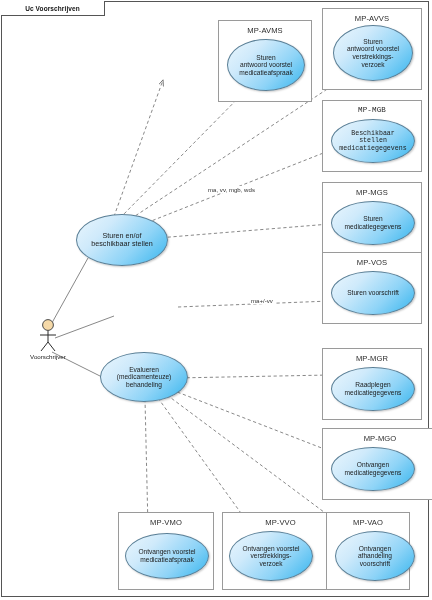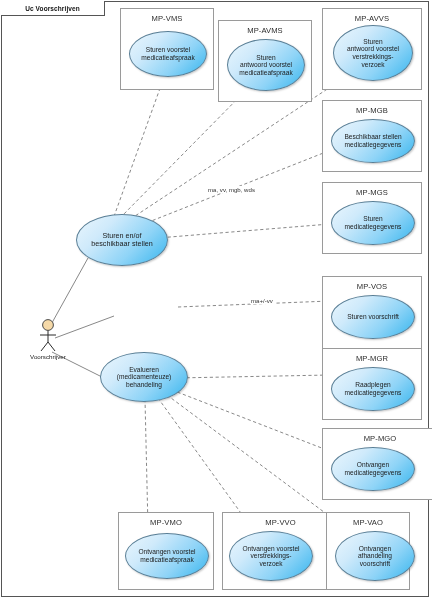--- a/index.html
+++ b/index.html
@@ -175,29 +175,20 @@
 
 
   <div class="uc" style="left:100px; top:352px; width:88px; height:50px;">
     <span class="uc-label-sm">
       <span>Evalueren</span>
       <span>(medicamenteuze)</span>
       <span>behandeling</span>
     </span>
   </div>
 
-  <div class="pkg" style="left:120px; top:8px; width:94px; height:82px;">
-    <div class="pkg-label">MP-VMS</div>
-    <div class="uc" style="left:8px; top:22px; width:78px; height:46px;">
-      <span class="uc-label-sm">
-        <span>Sturen voorstel</span>
-        <span>medicatieafspraak</span>
-      </span>
-    </div>
-  </div>
 
   <div class="pkg" style="left:218px; top:20px; width:94px; height:82px;">
     <div class="pkg-label">MP-AVMS</div>
     <div class="uc" style="left:8px; top:18px; width:78px; height:52px;">
       <span class="uc-label-sm">
         <span>Sturen</span>
         <span>antwoord voorstel</span>
         <span>medicatieafspraak</span>
       </span>
     </div>
@@ -208,41 +199,41 @@
     <div class="uc" style="left:10px; top:16px; width:80px; height:56px;">
       <span class="uc-label-sm">
         <span>Sturen</span>
         <span>antwoord voorstel</span>
         <span>verstrekkings-</span>
         <span>verzoek</span>
       </span>
     </div>
   </div>
 
-  <div class="pkg" style="left:322px; top:100px; width:100px; height:72px;">
+  <div class="pkg" style="left:322px; top:100px; width:100px; height:72px;font-family:Liberation Mono, monospace;">
     <div class="pkg-label">MP-MGB</div>
     <div class="uc" style="left:8px; top:18px; width:84px; height:44px;">
       <span class="uc-label-sm">
         <span>Beschikbaar stellen</span>
         <span>medicatiegegevens</span>
       </span>
     </div>
   </div>
 
   <div class="pkg" style="left:322px; top:182px; width:100px; height:72px;">
     <div class="pkg-label">MP-MGS</div>
     <div class="uc" style="left:8px; top:18px; width:84px; height:44px;">
       <span class="uc-label-sm">
         <span>Sturen</span>
         <span>medicatiegegevens</span>
       </span>
     </div>
   </div>
 
-  <div class="pkg" style="left:322px; top:276px; width:100px; height:93px;">
+  <div class="pkg" style="left:322px; top:252px; width:100px; height:72px;">
     <div class="pkg-label">MP-VOS</div>
     <div class="uc" style="left:8px; top:18px; width:84px; height:44px;">
       <span class="uc-label-sm">
         <span>Sturen voorschrift</span>
       </span>
     </div>
   </div>
 
   <div class="pkg" style="left:322px; top:348px; width:100px; height:72px;">
     <div class="pkg-label">MP-MGR</div>

